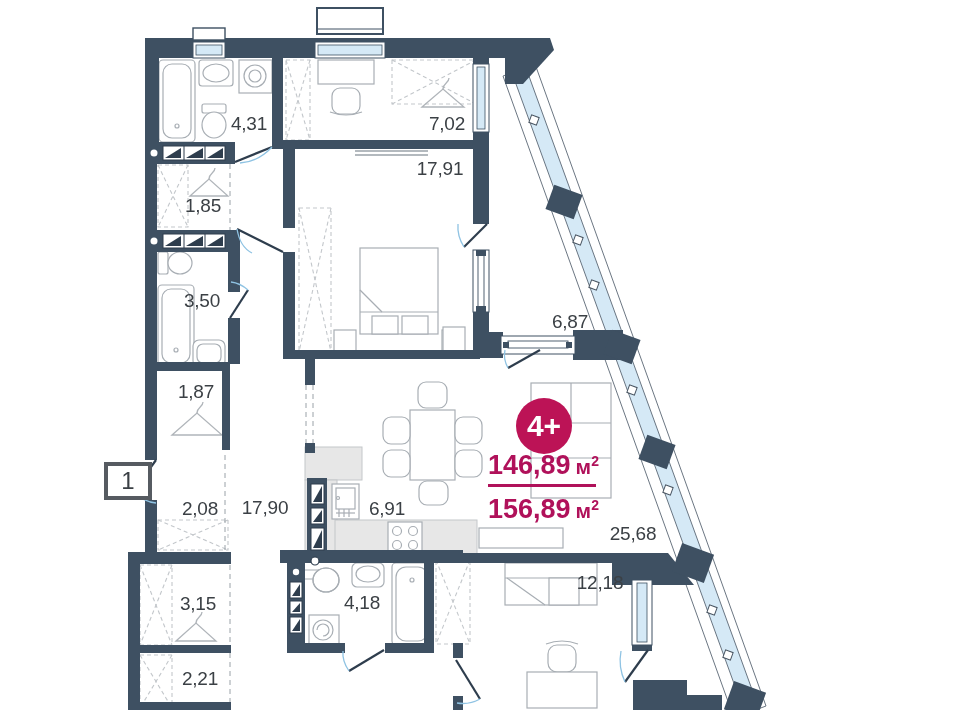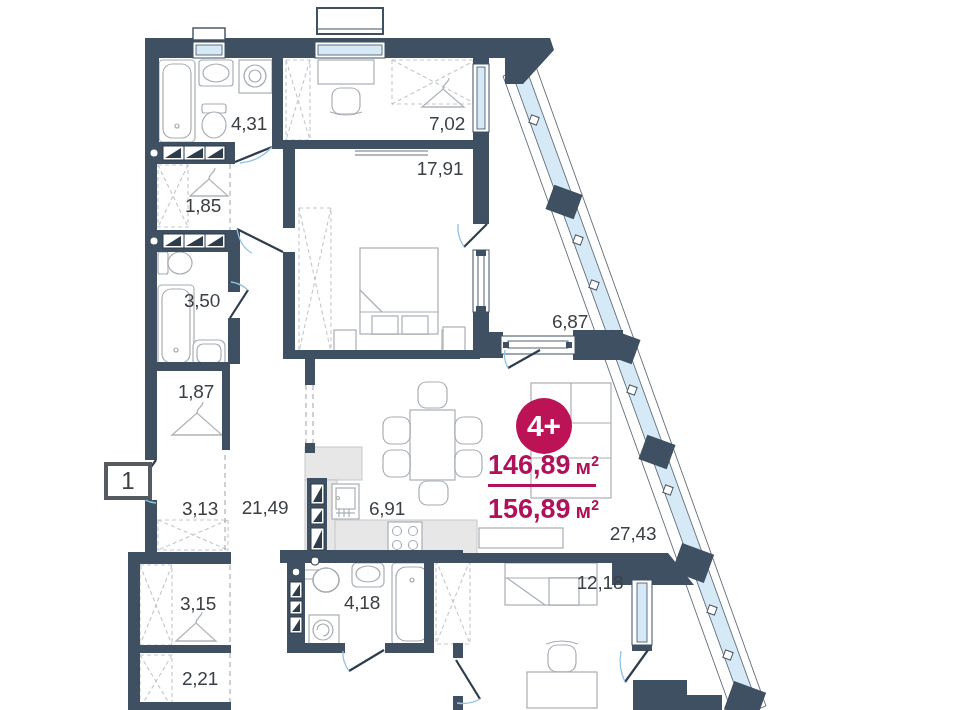--- a/index.html
+++ b/index.html
@@ -420,24 +420,24 @@
   </g>
 </svg>
 
   <div class="rlabel" style="left:249px;top:124px">4,31</div>
   <div class="rlabel" style="left:447px;top:124px">7,02</div>
   <div class="rlabel" style="left:440px;top:169px">17,91</div>
   <div class="rlabel" style="left:203px;top:206px">1,85</div>
   <div class="rlabel" style="left:202px;top:301px">3,50</div>
   <div class="rlabel" style="left:196px;top:392px">1,87</div>
   <div class="rlabel" style="left:570px;top:322px">6,87</div>
-  <div class="rlabel" style="left:200px;top:509px">3,13</div>
-  <div class="rlabel" style="left:265px;top:508px">21,49</div>
+  <div class="rlabel" style="left:200px;top:509px">2,08</div>
+  <div class="rlabel" style="left:265px;top:508px">17,90</div>
   <div class="rlabel" style="left:387px;top:509px">6,91</div>
-  <div class="rlabel" style="left:633px;top:534px">27,43</div>
+  <div class="rlabel" style="left:633px;top:534px">25,68</div>
   <div class="rlabel" style="left:198px;top:604px">3,15</div>
   <div class="rlabel" style="left:362px;top:603px">4,18</div>
   <div class="rlabel" style="left:600px;top:583px">12,18</div>
   <div class="rlabel" style="left:200px;top:679px">2,21</div>
 
   <div class="badge">4+</div>
 
   <div class="area-block">
     <div class="area-line"><span>146,89</span><span class="unit"><span>м</span><sup>2</sup></span></div>
     <div class="area-divider"></div>

